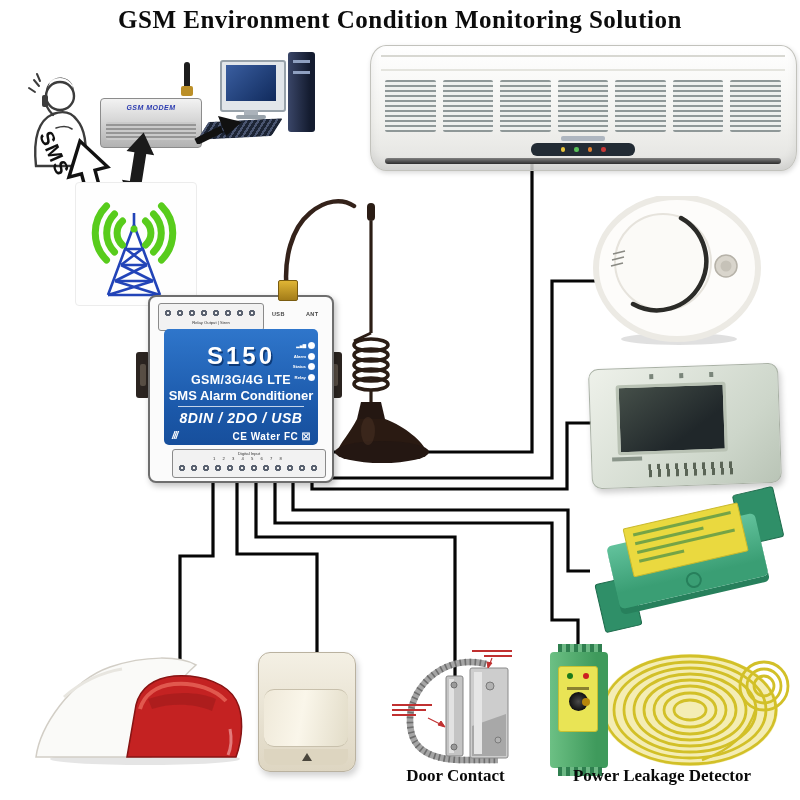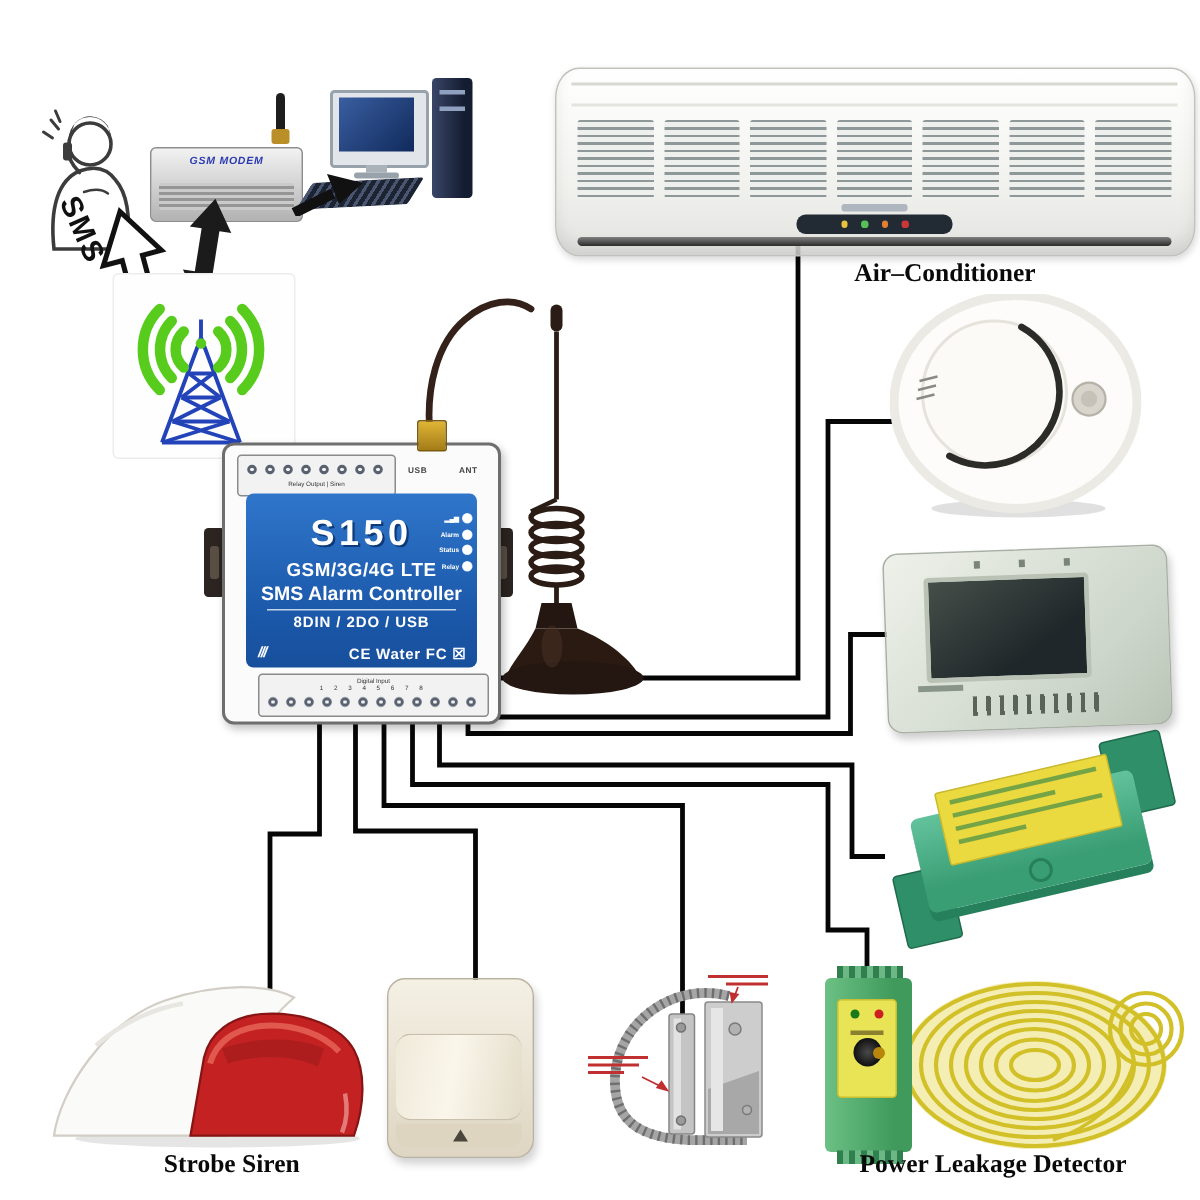--- a/index.html
+++ b/index.html
@@ -26,21 +26,21 @@
   .sma{left:128px;top:-17px;width:18px;height:19px;background:linear-gradient(#e0b535,#a37c18);
        border:1px solid #7a5c10;border-radius:2px;z-index:0;}
   .bluepanel{left:14px;top:32px;width:154px;height:116px;border-radius:5px;
              background:linear-gradient(#2f76cb 0%,#1b58a9 70%,#174f9c 100%);color:#fff;
              text-align:center;overflow:hidden;}
   .model{margin-top:13px;font-size:24px;font-weight:700;letter-spacing:3px;
          text-shadow:1.5px 1.5px 0 #0d3a78;}
   .tech{margin-top:3px;font-size:12.5px;font-weight:800;letter-spacing:.4px;}
   .cname{margin-top:1px;font-size:13px;font-weight:800;}
   .bdiv{width:82%;height:1px;background:#ffffffbb;margin:3px auto 3px auto;}
-  .io{font-size:10px;font-weight:800;letter-spacing:.6px;}
+  .io{font-size:14px;font-weight:800;letter-spacing:.6px;font-style:italic;}
   .certs{position:absolute;right:7px;bottom:3px;font-size:10px;font-weight:700;letter-spacing:.5px;}
   .hatch{position:absolute;left:8px;bottom:4px;font-size:10px;font-weight:800;font-style:italic;
          letter-spacing:-1px;}
   .ledcol{position:absolute;right:3px;top:13px;}
   .ledrow{display:flex;align-items:center;justify-content:flex-end;margin-bottom:3.5px;}
   .ledrow b{font-size:4.3px;font-weight:700;margin-right:2px;}
   .led{width:7px;height:7px;border-radius:50%;background:radial-gradient(#fff 55%,#cfe2ff 75%,#9db9e0);}
   
   .modem{left:100px;top:86px;width:104px;height:62px;z-index:2;}
   .modem .box{left:0;top:12px;width:100px;height:48px;border:1px solid #8c8c8c;border-radius:4px;
@@ -129,20 +129,21 @@
   .motion .strip{left:5px;top:96px;width:84px;height:16px;background:#ddd5c0;border-radius:0 0 8px 8px;}
   .motion .tri{left:43px;top:100px;width:0;height:0;border-left:5px solid transparent;
           border-right:5px solid transparent;border-bottom:8px solid #4a463c;}
   
   svg{display:block;}
 </style>
 </head>
 <body>
 <div id="stage">
 
+<div class="abs title">GSM Environment Condition Monitoring Solution</div>
 
 <svg id="wires" class="abs" width="800" height="800" viewBox="0 0 800 800">
   <g fill="none" stroke="#060606" stroke-width="3.2">
     <path d="M532,160 L532,452 L331,452 L331,478"></path>
     <path d="M599,281 L552,281 L552,478 L331,478"></path>
     <path d="M312,474 L312,489 L567,489 L567,423 L601,423"></path>
     <path d="M293,474 L293,510 L568,510 L568,571 L590,571"></path>
     <path d="M275,474 L275,523 L552,523 L552,620 L578,620 L578,652"></path>
     <path d="M256,474 L256,537 L455,537 L455,678"></path>
     <path d="M237,474 L237,554 L317,554 L317,662"></path>
@@ -232,21 +233,21 @@
     <div class="tlabel">
       <span>Relay Output</span> | <span>Siren</span>
     </div>
   </div>
   <div class="abs port" style="left:122px;top:14px">USB</div>
   <div class="abs port" style="left:156px;top:14px">ANT</div>
 
   <div class="abs bluepanel">
     <div class="model">S150</div>
     <div class="tech">GSM/3G/4G LTE</div>
-    <div class="cname">SMS Alarm Controller</div>
+    <div class="cname">SMS Alarm Conditioner</div>
     <div class="bdiv"></div>
     <div class="io">8DIN / 2DO / USB</div>
     <div class="certs">
       <span>CE Water FC</span>
       <span>☒</span>
     </div>
     <div class="hatch">///</div>
     <div class="ledcol">
       <div class="ledrow">
             <b>▂▄▆</b>
@@ -309,21 +310,20 @@
   </div>
   <div class="abs brand"></div>
   <div class="abs disp">
     <span class="dot" style="background:#e8c43c"></span>
         <span class="dot" style="background:#58c058"></span>
     <span class="dot" style="background:#e08030"></span>
         <span class="dot" style="background:#c83838"></span>
   </div>
   <div class="abs slat"></div>
 </div>
-<div class="abs plabel" style="left:555px;top:172px;width:150px">Air–Conditioner</div>
 
 <svg class="abs" style="left:593px;top:196px;z-index:4" width="168" height="152" viewBox="0 0 168 152">
   <ellipse cx="86" cy="143" rx="58" ry="6" fill="rgba(0,0,0,.12)"></ellipse>
   <ellipse cx="84" cy="72" rx="81" ry="71" fill="#fdfcfa" stroke="#d8d5d0" stroke-width="1.5"></ellipse>
   <ellipse cx="84" cy="72" rx="81" ry="71" fill="none" stroke="#eceae4" stroke-width="6"></ellipse>
   <circle cx="70" cy="66" r="48" fill="#fbfaf7" stroke="#e6e3dc" stroke-width="2"></circle>
   <path d="M88,22 A47,47 0 1 1 40,108" fill="none" stroke="#2b2b28" stroke-width="4.5" stroke-linecap="round"></path>
   <g stroke="#8a8a84" stroke-width="1.6">
     <path d="M20,58 l12,-3 M19,64 l12,-3 M18,70 l12,-3"></path>
   </g>
@@ -393,21 +393,20 @@
 
 <svg class="abs" style="left:30px;top:645px;z-index:4" width="218" height="122" viewBox="0 0 218 122">
   <ellipse cx="115" cy="114" rx="95" ry="6" fill="rgba(0,0,0,.10)"></ellipse>
   <path d="M6,112 C10,82 40,36 80,22 C116,10 150,11 166,20 C150,34 137,52 131,74 L121,112 Z" fill="#fafaf8" stroke="#d2cec6" stroke-width="1.5"></path>
   <path d="M34,52 C52,36 74,27 92,24" stroke="#e8e6e0" stroke-width="3" fill="none"></path>
   <path d="M97,112 L106,60 C110,43 124,33 144,31 C174,29 198,40 206,55 C214,70 213,92 206,112 Z" fill="#c42222" stroke="#871414" stroke-width="1.5"></path>
   <path d="M110,64 C114,50 126,41 144,39 C166,37 186,45 196,56" stroke="#e8665a" stroke-width="4" fill="none" opacity=".8"></path>
   <path d="M118,54 C140,46 168,46 186,54 L182,66 C164,58 140,58 122,64 Z" fill="#9e1a1a" opacity=".6"></path>
   <path d="M200,84 C202,94 201,103 198,110" stroke="#f0a0a0" stroke-width="3" fill="none" opacity=".7"></path>
 </svg>
-<div class="abs plabel" style="left:82px;top:766px;width:145px">Strobe Siren</div>
 
 <div class="abs motion">
   <div class="abs lens"></div>
   <div class="abs strip"></div>
   <div class="abs tri"></div>
 </div>
 
 <svg class="abs" style="left:388px;top:648px;z-index:4" width="128" height="118" viewBox="0 0 128 118">
   <path d="M98,16 C60,6 24,34 22,70 C21,96 34,110 70,112 L110,112" fill="none" stroke="#a5a5a5" stroke-width="6.5"></path>
   <path d="M98,16 C60,6 24,34 22,70 C21,96 34,110 70,112 L110,112" fill="none" stroke="#6e6e6e" stroke-width="6.5" stroke-dasharray="1.6,3.4"></path>
@@ -425,14 +424,15 @@
     <rect x="4" y="61" width="34" height="2" stroke="none"></rect>
     <rect x="4" y="66" width="24" height="2" stroke="none"></rect>
     <path d="M40,70 L56,78" stroke-width="1.2" fill="none"></path>
     <polygon points="57,79 50,77 53,73"></polygon>
     <rect x="84" y="2" width="40" height="2" stroke="none"></rect>
     <rect x="96" y="7" width="28" height="2" stroke="none"></rect>
     <path d="M104,10 L101,18" stroke-width="1.2" fill="none"></path>
     <polygon points="100,20 99,14 104,15"></polygon>
   </g>
 </svg>
+<div class="abs plabel" style="left:388px;top:766px;width:135px">Door Contact</div>
 
 </div>
 
 </body></html>

